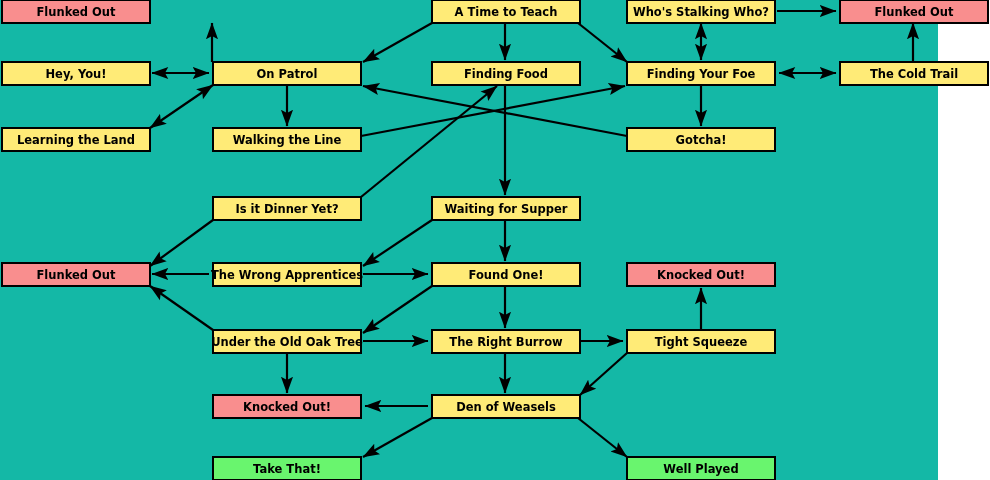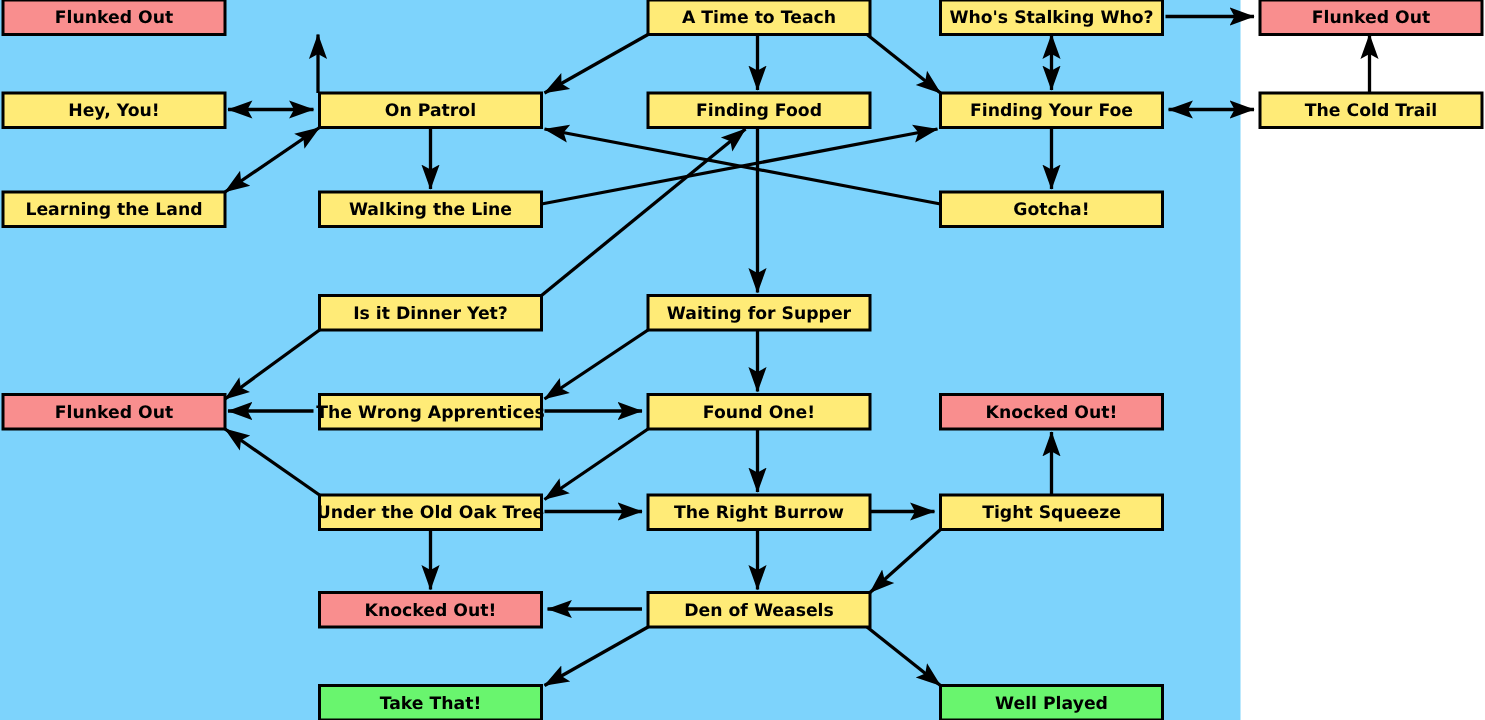--- a/index.html
+++ b/index.html
@@ -8,23 +8,23 @@
     background: #ffffff;
   }
   body {
     width: 990px;
     height: 480px;
     overflow: hidden;
     font-family: "DejaVu Sans", sans-serif;
   }
   #diagram-root {
     position: relative;
-    width: 827px;
+    width: 938px;
     height: 480px;
-    background: #7dd3fc;
+    background: #14b8a6;
   }
   svg#flow-svg {
     position: absolute;
     top: 0;
     left: 0;
     width: 990px;
     height: 480px;
   }
   .node-rect {
     stroke: #000000;

